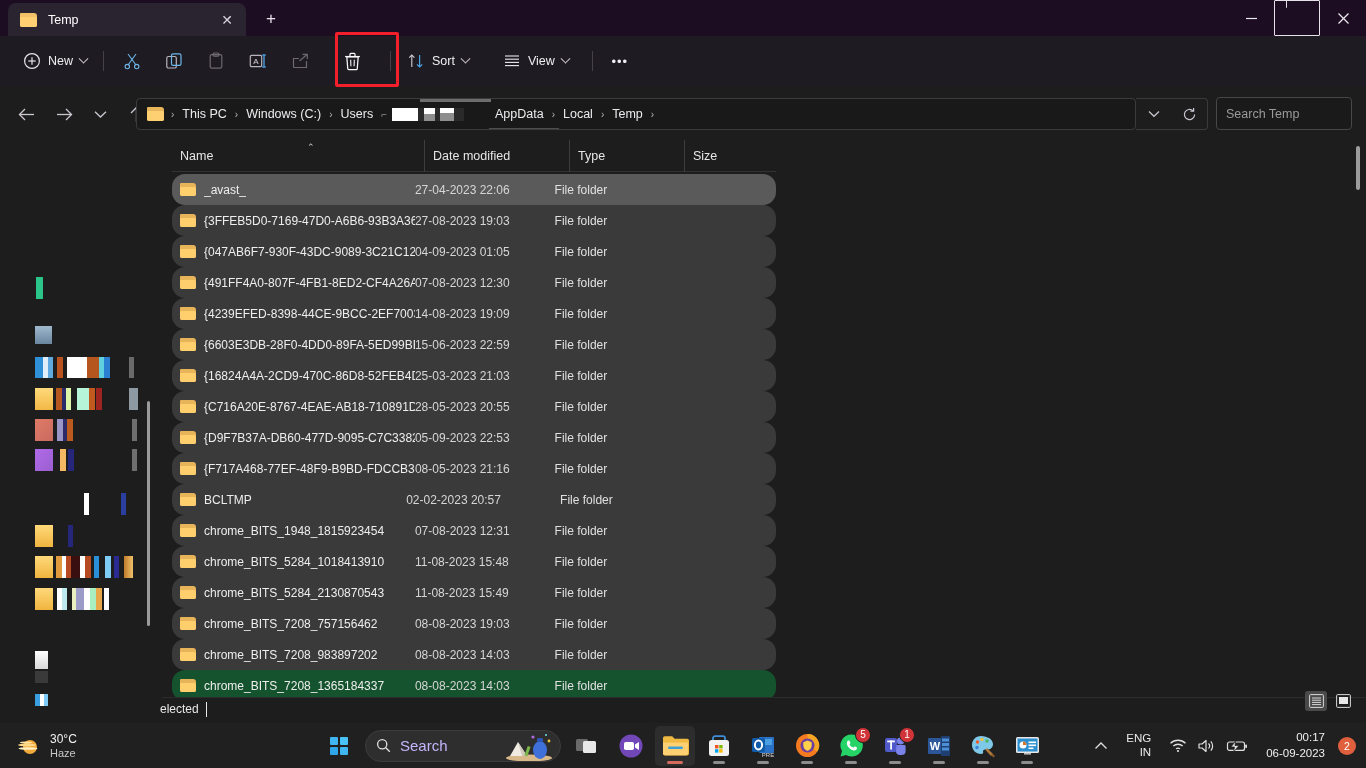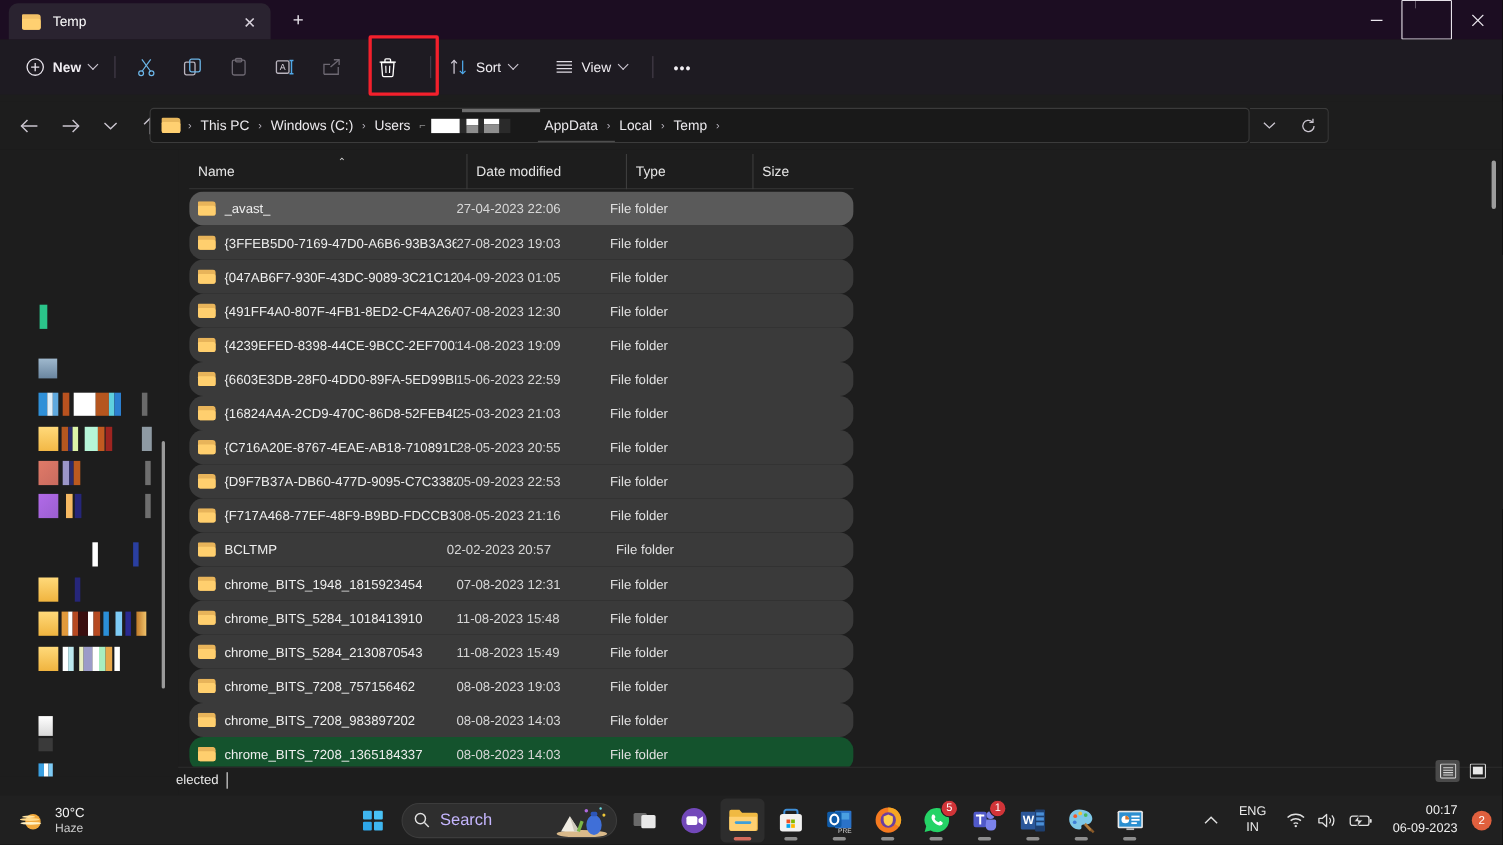--- a/index.html
+++ b/index.html
@@ -283,21 +283,21 @@
   }
   .tray {
     position: absolute; right: 0; top: 0; height: 45px;
     display: flex; align-items: center; gap: 0px; padding-right: 6px;
   }
   .tray-btn {
     height: 38px; border-radius: 4px; display: flex; align-items: center;
     justify-content: center; padding: 0 5px;
   }
   .lang {
-    display: flex; flex-direction: column; align-items: center;
+    display: flex; flex-direction: column; align-items: flex-end;
     color: #eaeaea; font-size: 11.5px; line-height: 1.2; padding: 0 8px;
   }
   .clock {
     display: flex; flex-direction: column; align-items: flex-end;
     color: #f0f0f0; font-size: 11.5px; line-height: 1.35; padding: 0 8px;
   }
   .notif-dot {
     width: 18px; height: 18px; border-radius: 9px; background: #e0603e;
     color: #fff; font-size: 10.5px; display: flex; align-items: center;
     justify-content: center; margin-right: 4px;
@@ -339,21 +339,21 @@
   </div>
 
   <div class="cmdbar">
     <div style="width:14px"></div>
     <div class="cmd-item">
       <svg class="icon-sq" viewBox="0 0 18 18">
         <circle cx="9" cy="9" r="7.4" fill="none" stroke="#e8e4ec" stroke-width="1.2"></circle>
         <line x1="9" y1="5.3" x2="9" y2="12.7" stroke="#e8e4ec" stroke-width="1.2"></line>
         <line x1="5.3" y1="9" x2="12.7" y2="9" stroke="#e8e4ec" stroke-width="1.2"></line>
       </svg>
-      <span style="font-weight:bold">New</span>
+      <span style="font-weight:normal">New</span>
       <span class="chev"></span>
     </div>
     <div class="cmd-sep"></div>
     <div class="cmd-item" style="width:42px;justify-content:center">
       <svg class="icon-sq" viewBox="0 0 18 18">
         <line x1="5" y1="2" x2="13" y2="13" stroke="#6cb6e8" stroke-width="1.1"></line>
         <line x1="13" y1="2" x2="5" y2="13" stroke="#6cb6e8" stroke-width="1.1"></line>
         <circle cx="4.3" cy="14.6" r="2.2" fill="none" stroke="#6cb6e8" stroke-width="1.1"></circle>
         <circle cx="13.7" cy="14.6" r="2.2" fill="none" stroke="#6cb6e8" stroke-width="1.1"></circle>
       </svg>
@@ -490,20 +490,27 @@
       </div>
       <div class="navbtn" style="width:26px;height:26px">
         <svg width="15" height="15" viewBox="0 0 15 15">
           <path d="M12.6 7.5 a5.1 5.1 0 1 1 -1.6 -3.7" fill="none" stroke="#cbc6d0" stroke-width="1.2"></path>
           <path d="M11.6 1 L11.6 4.2 L8.4 4.2" fill="none" stroke="#cbc6d0" stroke-width="1.2"></path>
         </svg>
       </div>
     </div>
   </div>
 
+  <div class="searchbox">
+    <input type="text" placeholder="Search Temp" style="">
+    <svg width="14" height="14" viewBox="0 0 14 14">
+      <circle cx="5.8" cy="5.8" r="4.4" fill="none" stroke="#c8c8c8" stroke-width="1.2"></circle>
+      <line x1="9.2" y1="9.2" x2="13.2" y2="13.2" stroke="#c8c8c8" stroke-width="1.2"></line>
+    </svg>
+  </div>
 
   <div class="navpane">
     <div class="blk" style="left:36px;top:141px;width:7px;height:22px;background:#2bc48a;"></div>
     <div class="blk" style="left:35px;top:190px;width:17px;height:18px;background:linear-gradient(180deg,#9fb8cd,#6a86a0);"></div>
 
     <div class="blk" style="left:35px;top:221px;width:8px;height:21px;background:#2f90d8;"></div>
     <div class="blk" style="left:43px;top:221px;width:5px;height:21px;background:#dfeef8;"></div>
     <div class="blk" style="left:48px;top:221px;width:5px;height:21px;background:#5fa9de;"></div>
     <div class="blk" style="left:57px;top:221px;width:6px;height:21px;background:#b9521f;"></div>
     <div class="blk" style="left:67px;top:221px;width:20px;height:21px;background:#ffffff;"></div>

